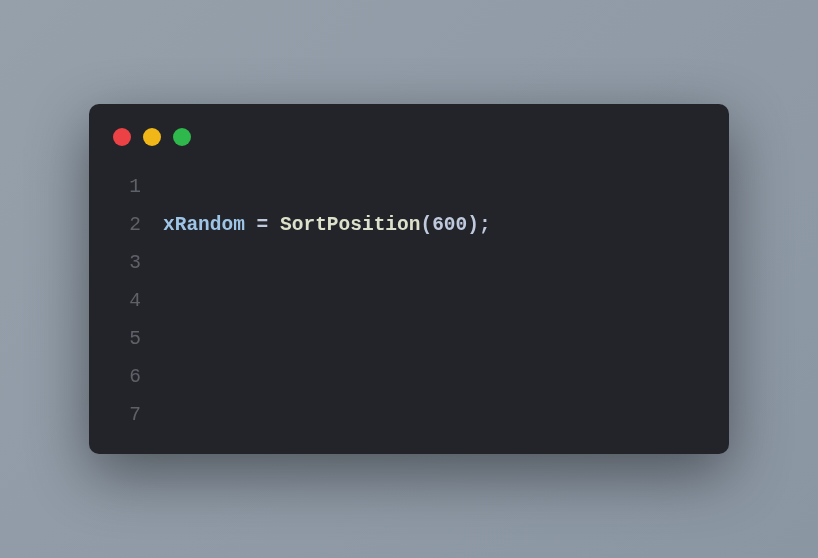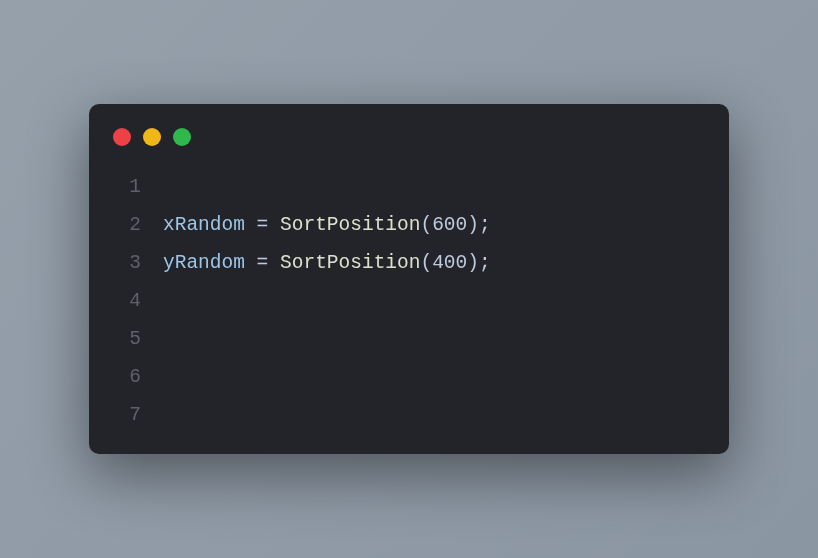--- a/index.html
+++ b/index.html
@@ -44,20 +44,21 @@
     .line-number {
       color: #5f6168;
       width: 28px;
       text-align: right;
       margin-right: 22px;
       user-select: none;
       flex-shrink: 0;
     }
     .code-content {
       white-space: pre;
+      font-weight: bold;
     }
     .tok-var { color: #9ec5e6; }
     .tok-eq { color: #c0cadd; }
     .tok-func { color: #dbe1cb; }
     .tok-paren { color: #c0cadd; }
     .tok-num { color: #c0cadd; }
     .tok-punct { color: #c0cadd; }
     .tok-comma { color: #c0cadd; }
   </style>
 </head>
@@ -77,21 +78,20 @@
       <span class="code-content"></span>
     </div>
 
     <div class="code-line">
       <span class="line-number">2</span>
       <span class="code-content"><span class="tok-var">xRandom</span><span class="tok-eq"> = </span><span class="tok-func">SortPosition</span><span class="tok-paren">(</span><span class="tok-num">600</span><span class="tok-paren">)</span><span class="tok-punct">;</span></span>
     </div>
 
     <div class="code-line">
       <span class="line-number">3</span>
-      <span class="code-content"><span class="tok-var">yRandom</span><span class="tok-eq"> = </span><span class="tok-func">SortPosition</span><span class="tok-paren">(</span><span class="tok-num">400</span><span class="tok-paren">)</span><span class="tok-punct">;</span></span>
     </div>
 
     <div class="code-line">
       <span class="line-number">4</span>
       <span class="code-content"></span>
     </div>
 
     <div class="code-line">
       <span class="line-number">5</span>
       <span class="code-content"></span>

